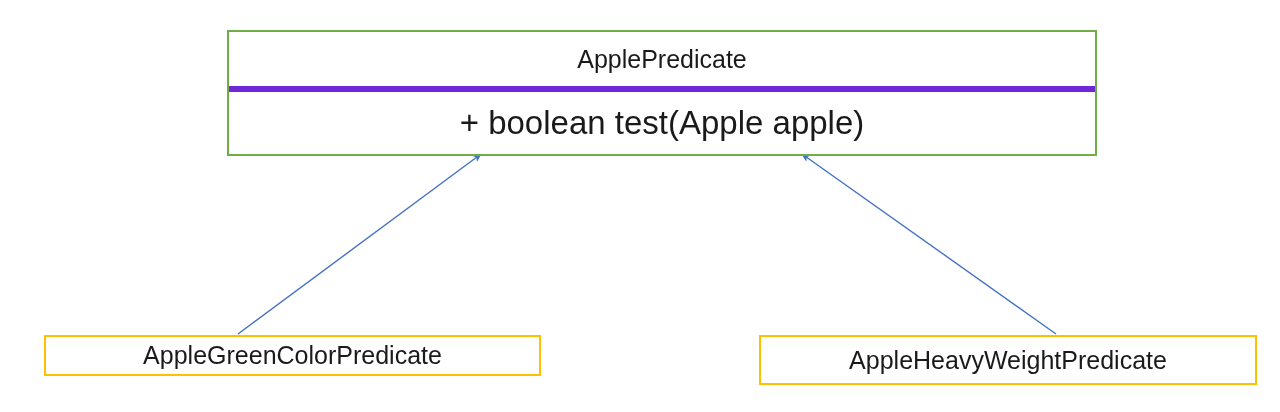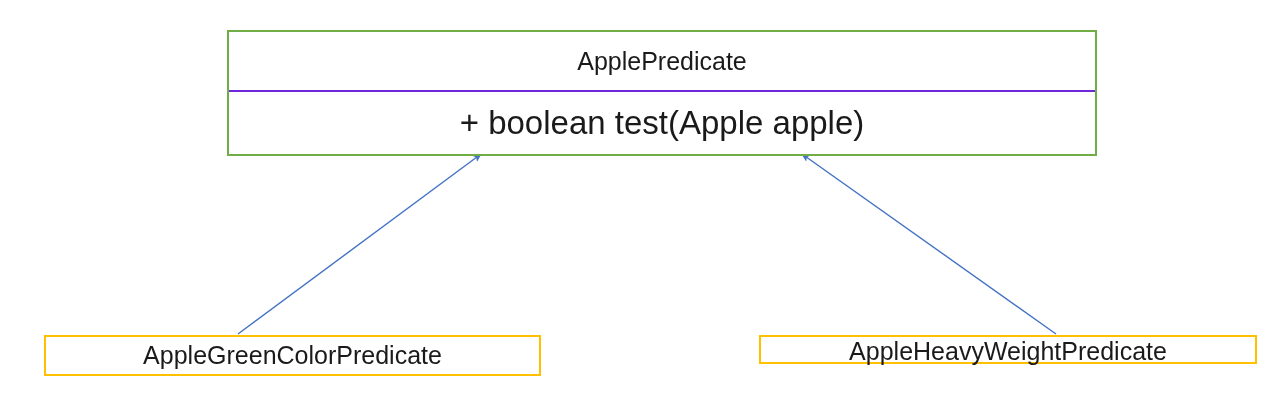--- a/index.html
+++ b/index.html
@@ -43,21 +43,21 @@
   .box-compartment {
     display: flex;
     align-items: center;
     justify-content: center;
     box-sizing: border-box;
     color: #1a1a1a;
     text-align: center;
     white-space: nowrap;
   }
   .compartment-divider {
-    border-bottom: 2px solid #6d28d9;
+    border-bottom: 6px solid #6d28d9;
   }
   #interface-class-box {
     left: 227px;
     top: 30px;
     width: 870px;
     height: 126px;
   }
   #interface-name-compartment {
     height: 60px;
     font-size: 25px;
@@ -69,21 +69,22 @@
   #impl-box-green {
     left: 44px;
     top: 335px;
     width: 497px;
     height: 41px;
   }
   #impl-box-heavy {
     left: 759px;
     top: 335px;
     width: 498px;
-    height: 29px;
+    height: 50px;
+    justify-content: center;
   }
   .impl-label {
     flex: 1;
     font-size: 25px;
   }
 </style>
 </head>
 <body>
 
 <div id="diagram-canvas">

